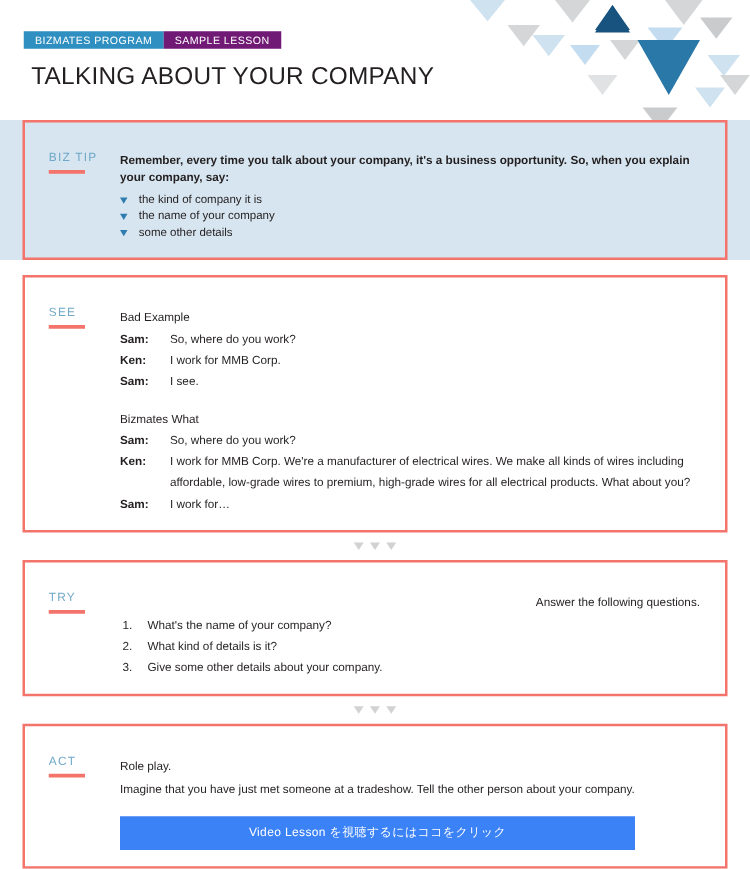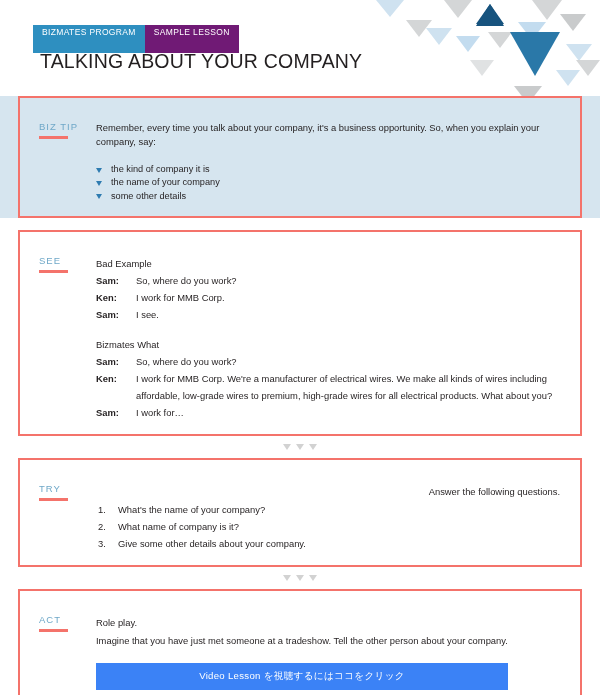--- a/index.html
+++ b/index.html
@@ -26,39 +26,39 @@
   .deco {
     position: absolute;
     top: 0;
     right: 0;
     width: 230px;
     height: 105px;
     pointer-events: none;
   }
   .badges {
     position: absolute;
-    left: 33px;
+    left: 19px;
     top: 25px;
     display: flex;
-    height: 28px;
+    height: 14px;
   }
   .badge {
     font-size: 8.5px;
     letter-spacing: 0.35px;
     color: #ffffff;
     line-height: 14px;
     padding: 0 9px;
     white-space: nowrap;
   }
   .badge-program { background: #2e8fc0; }
   .badge-sample  { background: #701a75; }
 
   .page-title {
     position: absolute;
-    left: 40px;
+    left: 25px;
     top: 50px;
     font-size: 19.5px;
     letter-spacing: 0.2px;
     color: #231f20;
     white-space: nowrap;
   }
 
   
   .band {
     position: relative;
@@ -92,24 +92,24 @@
     margin-top: 3px;
   }
   .sec-body {
     flex: 1 1 auto;
     padding-right: 20px;
   }
 
   
   .tip-text {
     font-size: 9.4px;
-    font-weight: normal;
+    font-weight: bold;
     line-height: 14px;
     color: #231f20;
-    margin: 0 0 14px 0;
+    margin: 0 0 4px 0;
   }
   .tip-list { margin: 0; padding: 0; list-style: none; }
   .tip-list li {
     font-size: 9.2px;
     line-height: 13.4px;
     color: #231f20;
     padding-left: 15px;
     position: relative;
   }
   .tri-bullet {
@@ -324,21 +324,21 @@
     </div>
     <div class="sec-body">
       <div class="try-intro">Answer the following questions.</div>
       <ol class="num-list">
         <li>
           <span class="n">1.</span>
           <span>What's the name of your company?</span>
         </li>
         <li>
           <span class="n">2.</span>
-          <span>What name of company is it?</span>
+          <span>What kind of details is it?</span>
         </li>
         <li>
           <span class="n">3.</span>
           <span>Give some other details about your company.</span>
         </li>
       </ol>
     </div>
   </div>
 </div>
 

